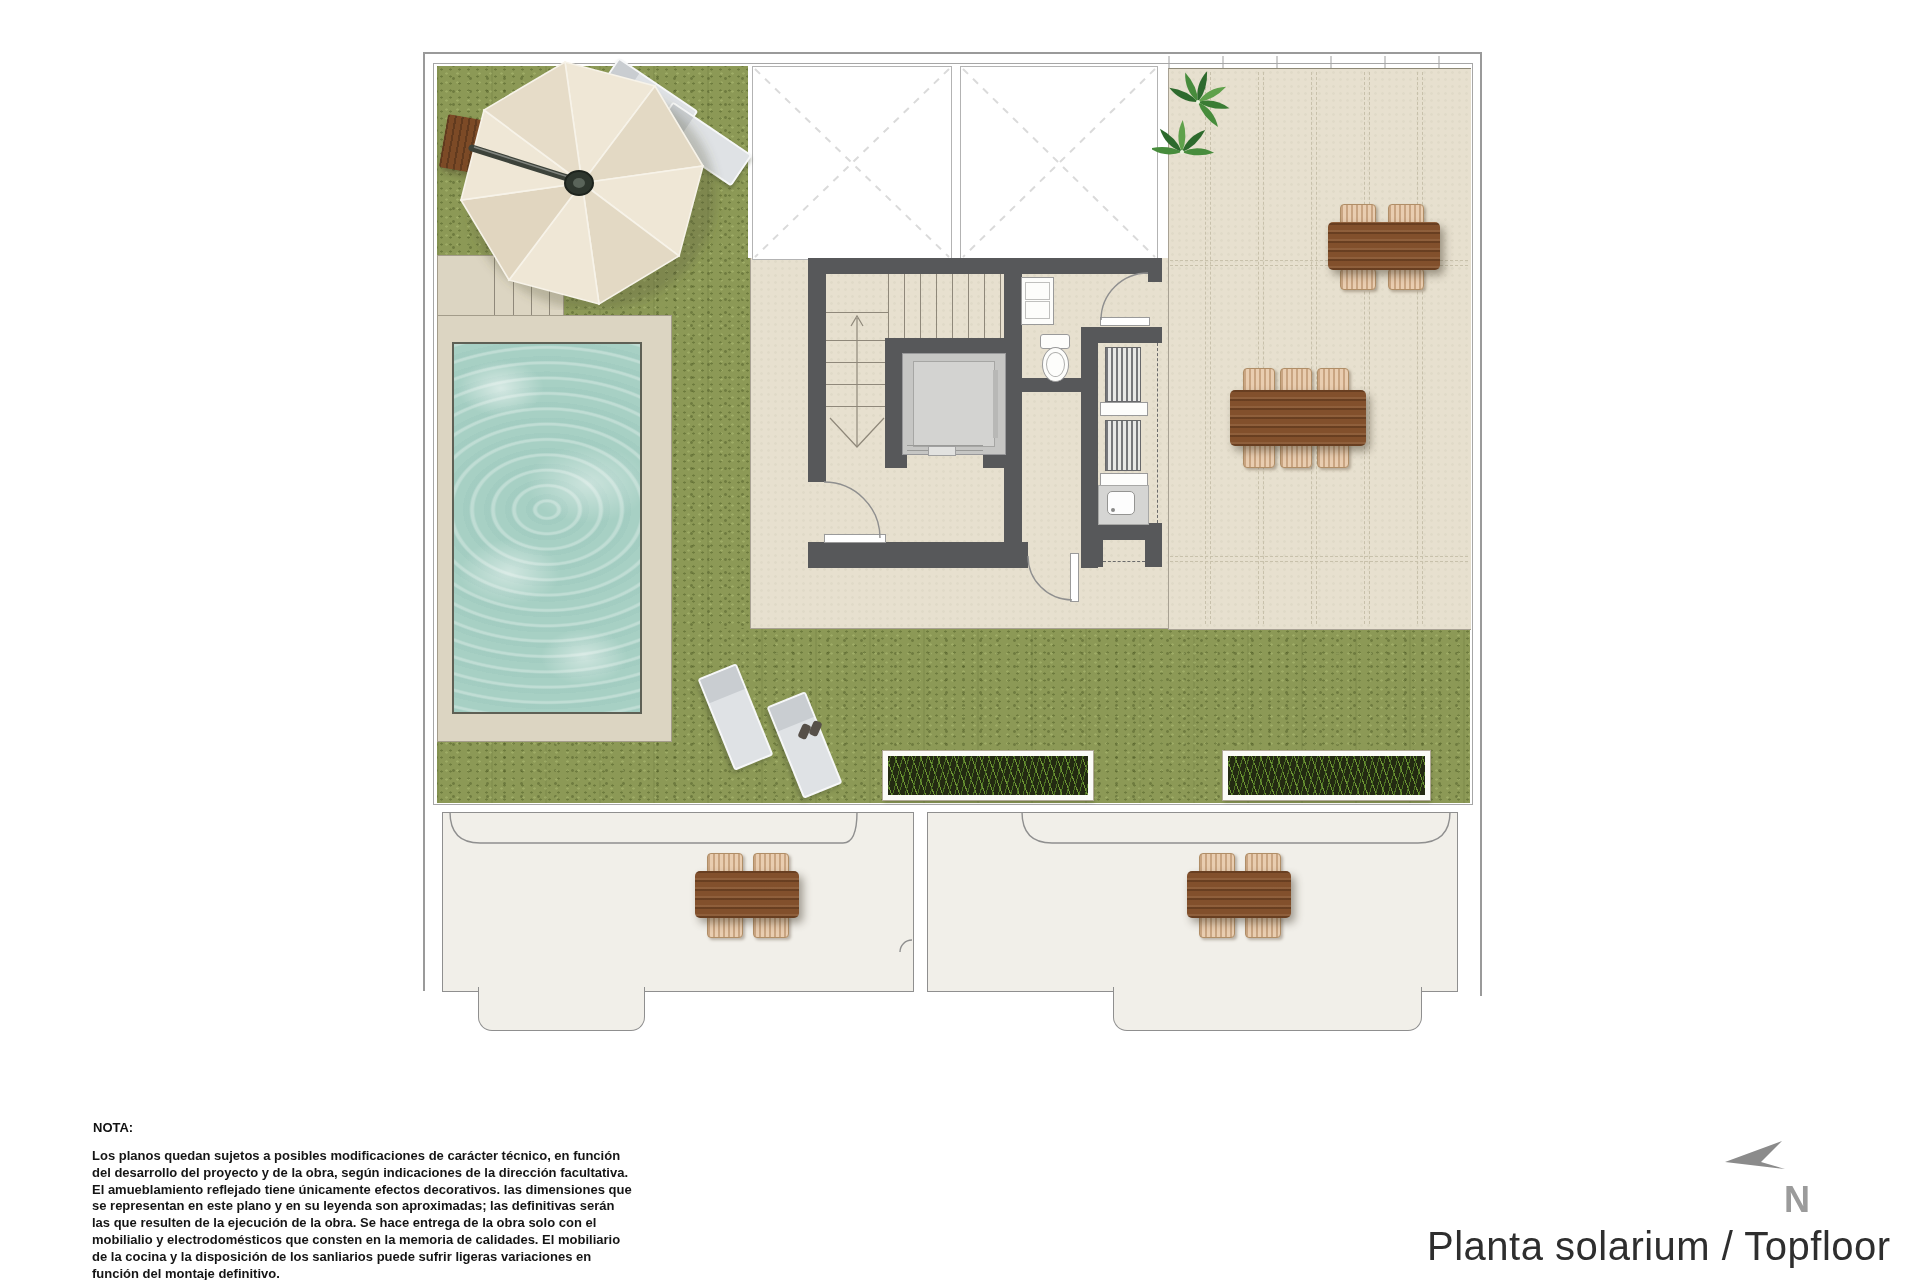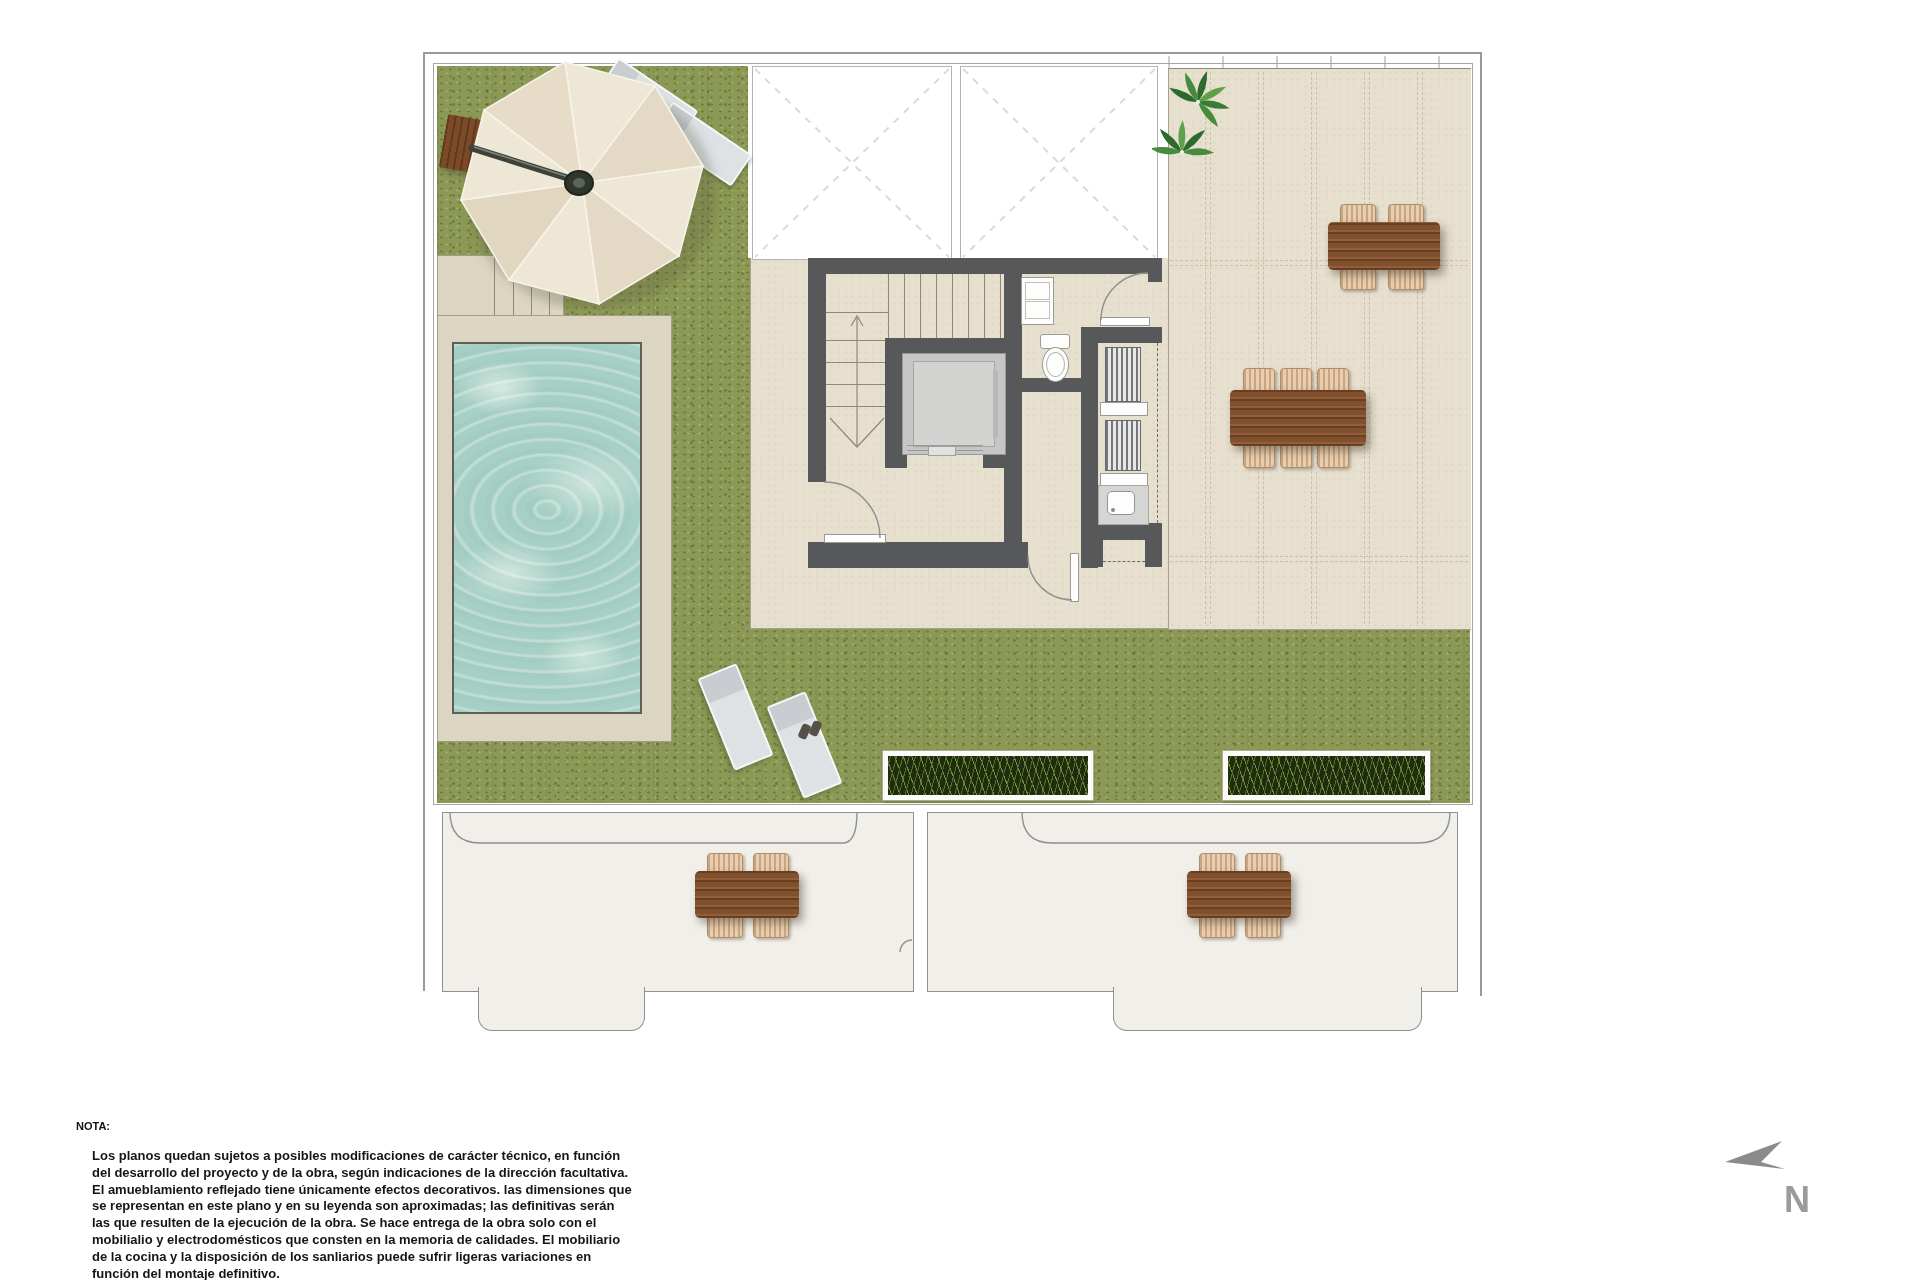--- a/index.html
+++ b/index.html
@@ -52,21 +52,21 @@
   .lounger{position:absolute;background:#dfe2e5;border:2px solid #f6f7f8;border-radius:3px;
       box-shadow:2px 3px 4px rgba(60,70,40,.35);z-index:4;}
   .lounger .head{position:absolute;left:0;top:0;bottom:0;width:26%;background:#c9cdd1;}
   .planter{position:absolute;border:5px solid #fbfbf7;outline:1px solid #b0a996;background:#232a12;
       box-shadow:1px 2px 3px rgba(60,70,40,.4);}
   .planter .bed{position:absolute;inset:0;background-image:
       repeating-linear-gradient(105deg, transparent 0 2px, #4c7123 2px 3px, transparent 3px 6px),
       repeating-linear-gradient(70deg, transparent 0 3px, #6d9434 3px 4px, transparent 4px 8px);}
   .svg-abs{position:absolute;pointer-events:none;}
   
-  #nota-heading{position:absolute;left:76px;top:1120px;font-size:11px;font-weight:bold;color:#111;}
+  #nota-heading{position:absolute;left:93px;top:1120px;font-size:13px;font-weight:bold;color:#111;}
   #nota-body{position:absolute;left:92px;top:1148px;width:540px;font-size:13px;font-weight:bold;
       line-height:16.8px;color:#151515;}
   #plan-title{position:absolute;left:1427px;top:1224px;font-size:40px;font-weight:400;
       color:#2e2e2e;letter-spacing:.5px;white-space:nowrap;}
 </style>
 </head>
 <body>
 
 <div id="canvas">
 
@@ -292,13 +292,14 @@
   <div class="table" style="left:1187px;top:871px;width:104px;height:47px;"></div>
 
   <div id="nota-heading">NOTA:</div>
   <div id="nota-body">Los planos quedan sujetos a posibles modificaciones de carácter técnico, en función del desarrollo del proyecto y de la obra, según indicaciones de la dirección facultativa. El amueblamiento reflejado tiene únicamente efectos decorativos. las dimensiones que se representan en este plano y en su leyenda son aproximadas; las definitivas serán las que resulten de la ejecución de la obra. Se hace entrega de la obra solo con el mobilialio y electrodomésticos que consten en la memoria de calidades. El mobiliario de la cocina y la disposición de los sanliarios puede sufrir ligeras variaciones en función del montaje definitivo.</div>
 
   <svg class="svg-abs" style="left:1700px;top:1128px;width:130px;height:95px;" viewBox="0 0 130 95">
     <path d="M 25 34 L 82 13 L 61 34 L 85 41 Z" fill="#8b8b8b"></path>
     <text x="84" y="84" font-size="36" font-weight="bold" fill="#9b9b9b" font-family="Liberation Sans, sans-serif">N</text>
   </svg>
 
+  <div id="plan-title">Planta solarium / Topfloor</div>
 </div>
 
 </body></html>

